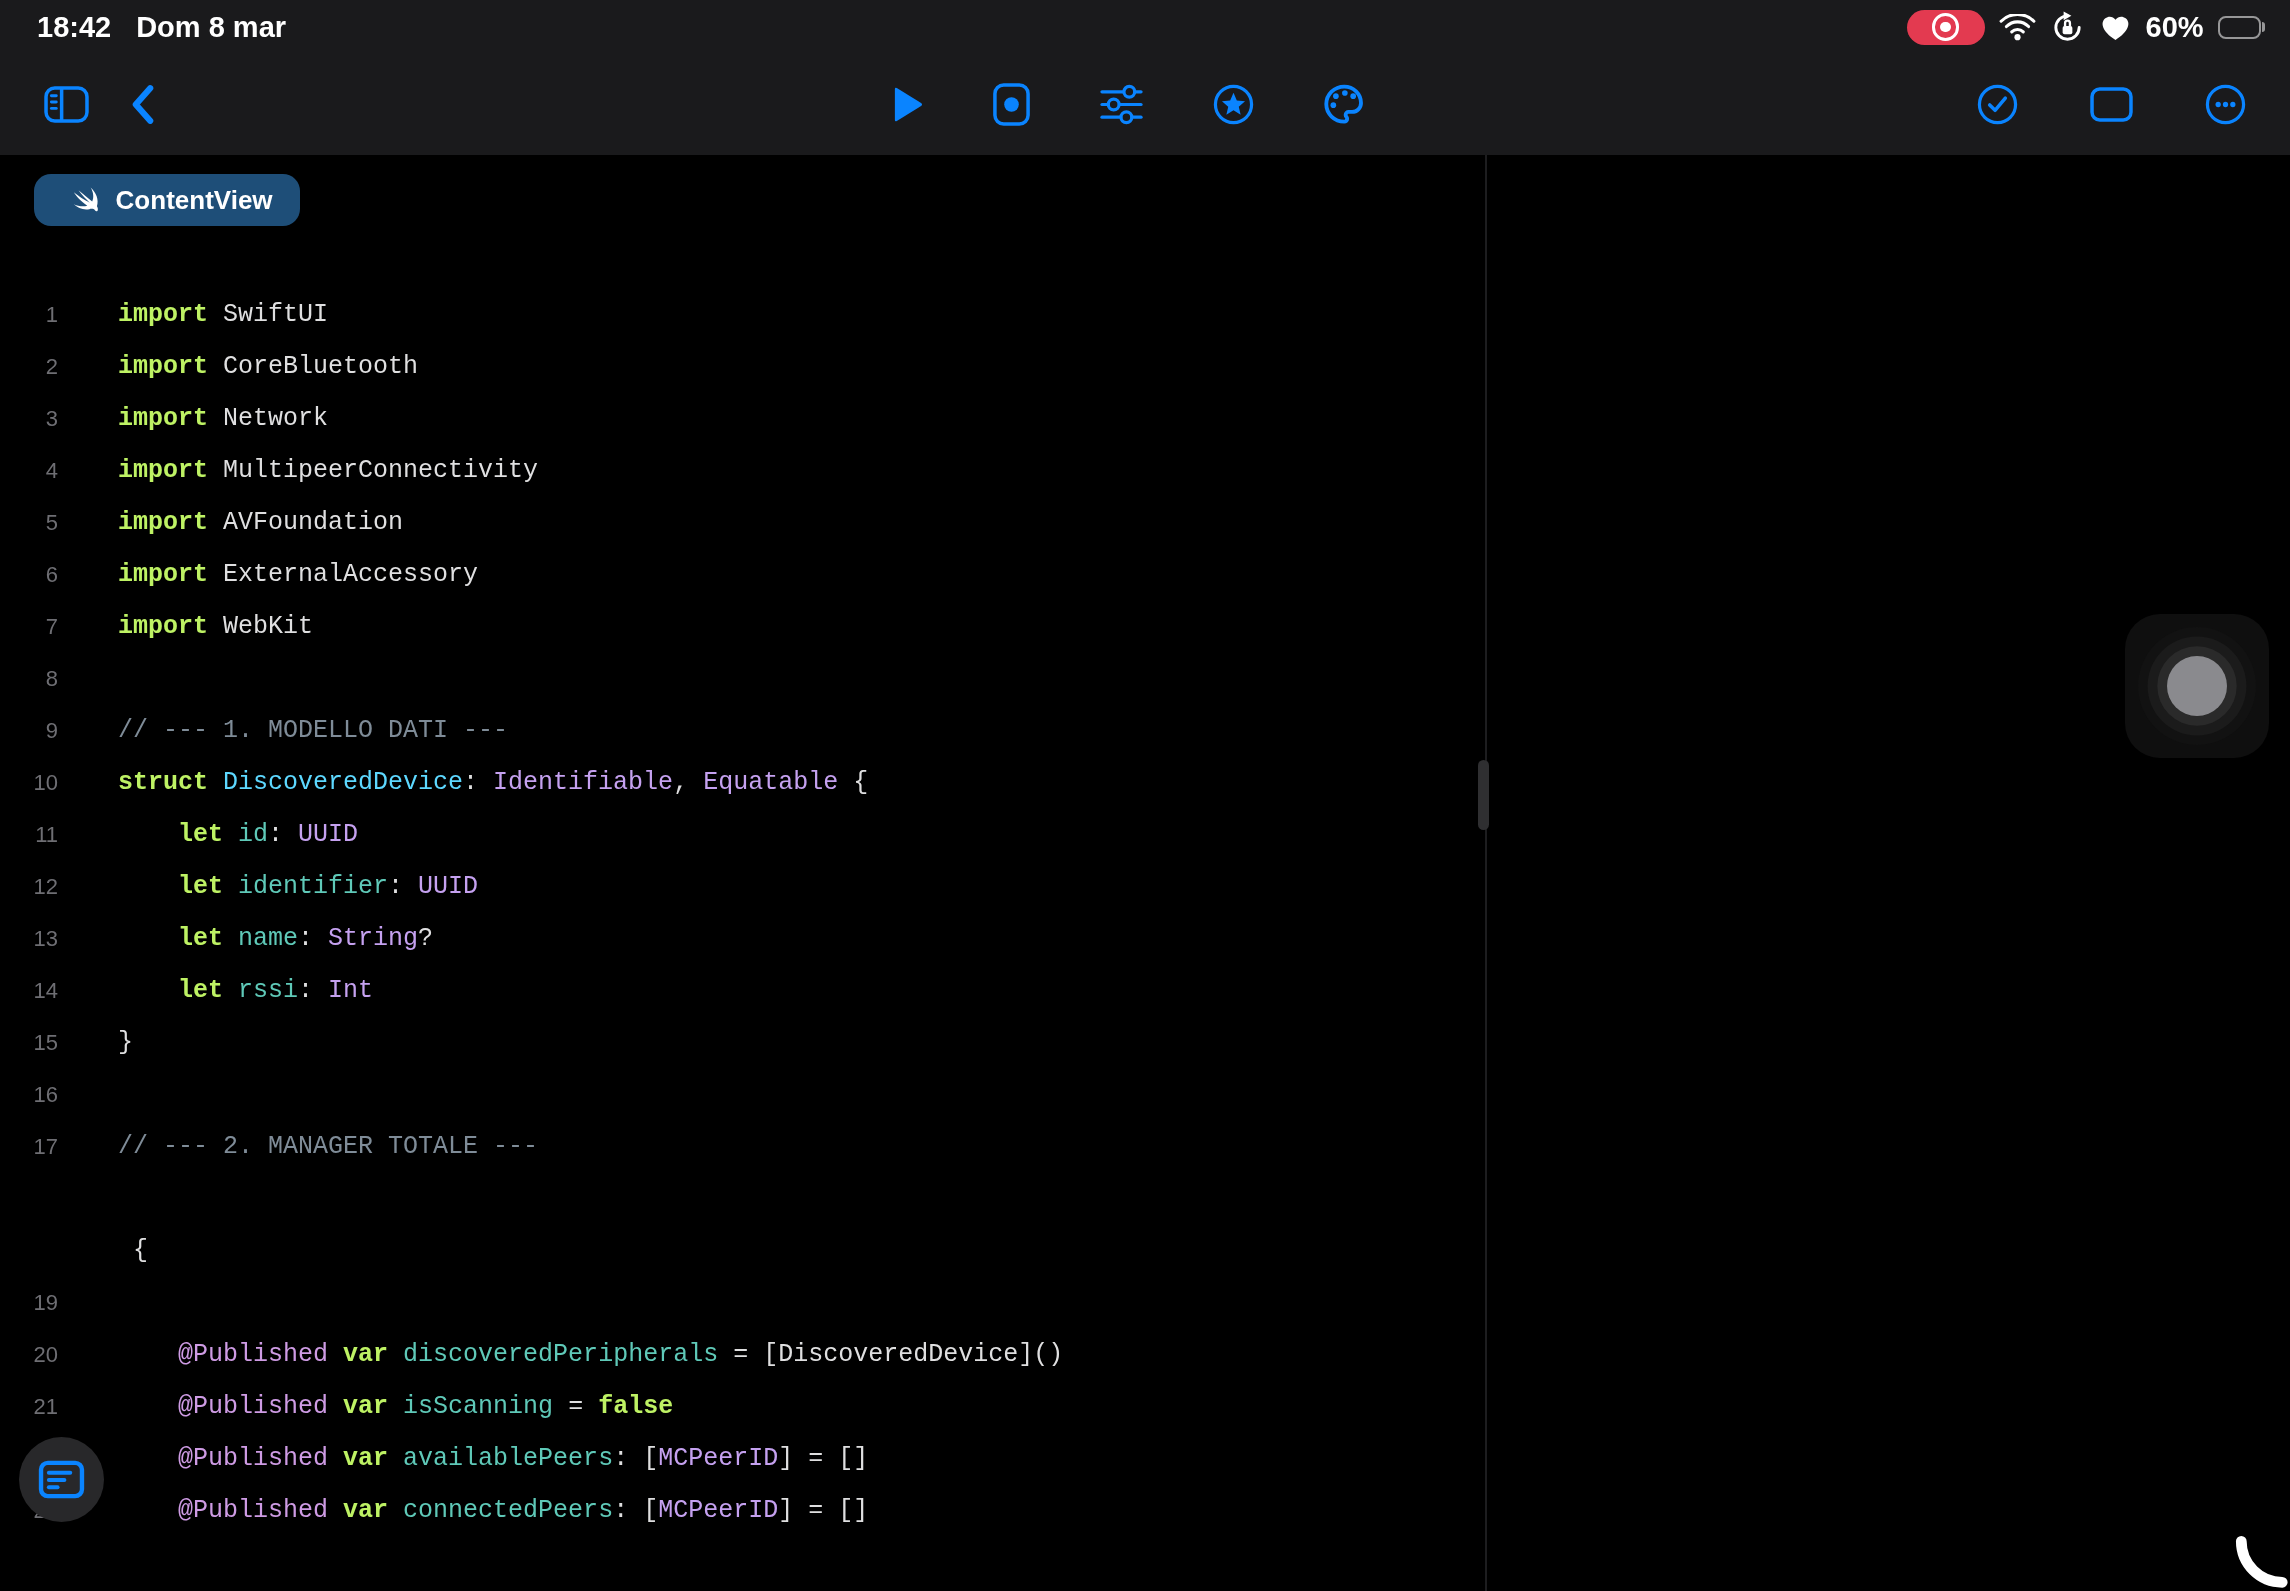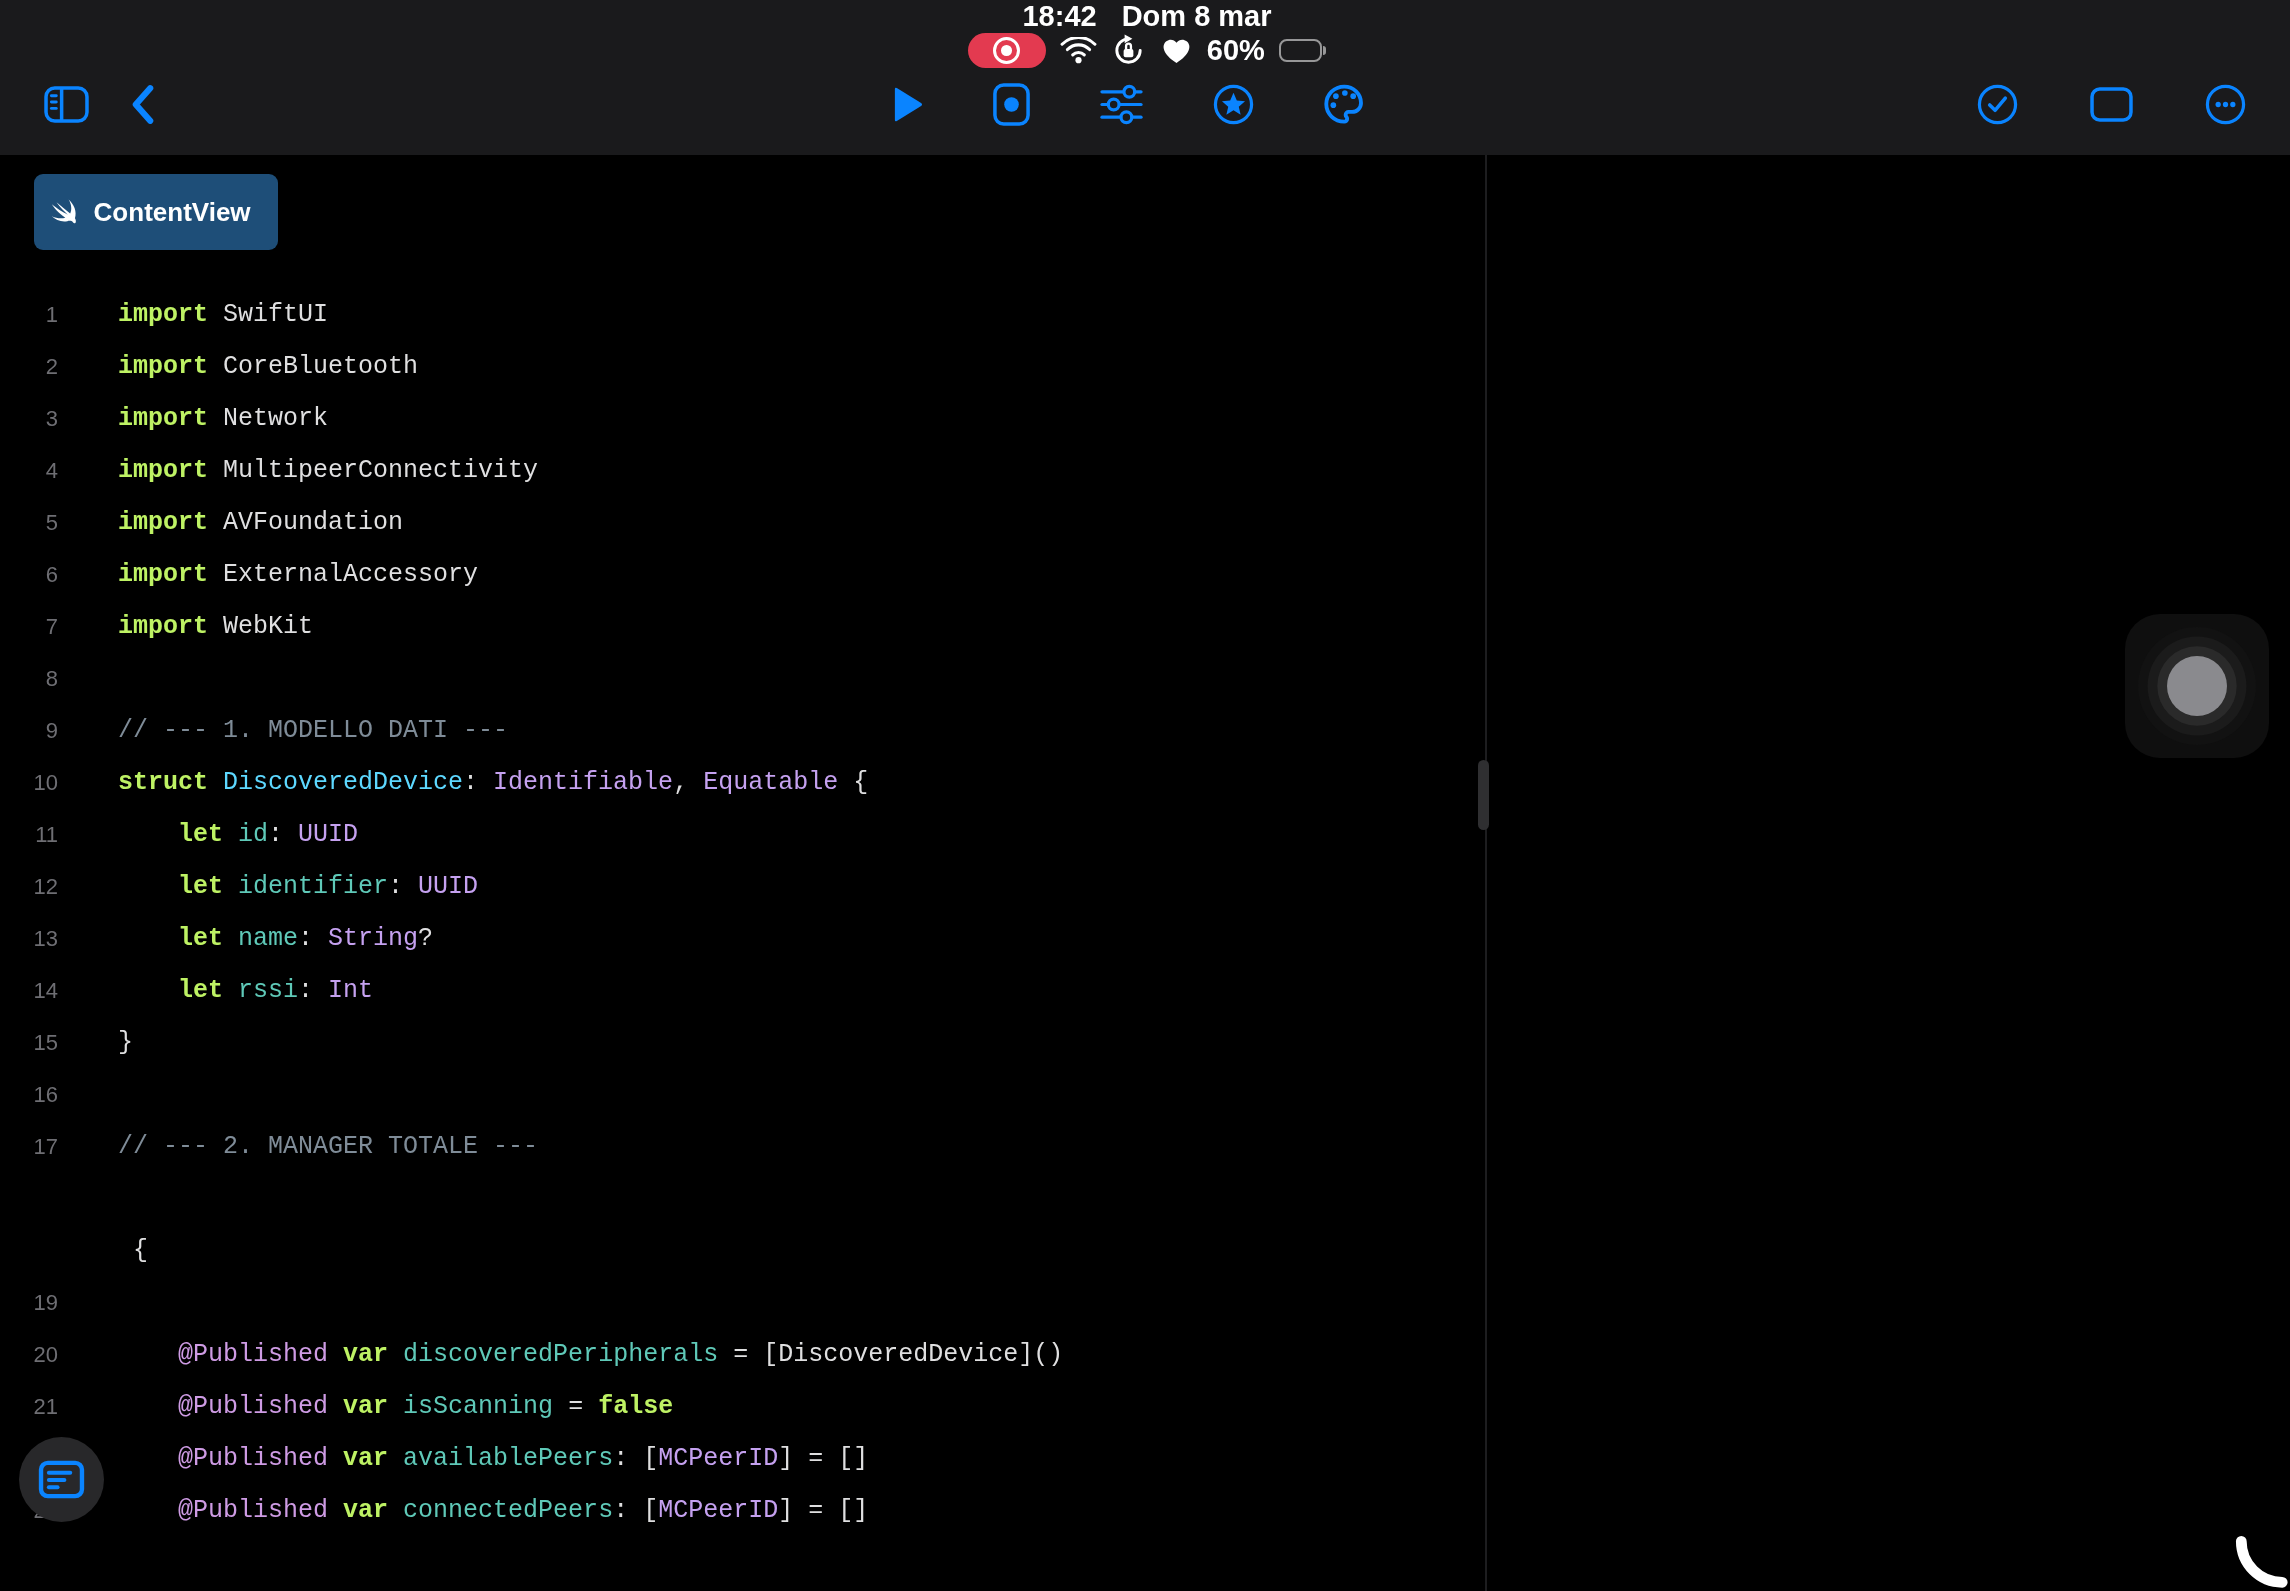--- a/index.html
+++ b/index.html
@@ -1,20 +1,20 @@
 <!DOCTYPE html>
 <html><head>
 <meta charset="utf-8">
 <style>
   html,body{margin:0;padding:0;background:#000;}
   .screen{position:relative;width:2290px;height:1591px;background:#000;overflow:hidden;
           font-family:"Liberation Sans","DejaVu Sans",sans-serif;-webkit-font-smoothing:antialiased;}
   
   .chrome{position:absolute;top:0;left:0;width:2290px;height:155px;background:#1a1a1c;}
-  .statusbar{position:absolute;top:0;left:0;right:0;height:54px;display:flex;align-items:center;justify-content:flex-start;padding:0 25px 0 29px;box-sizing:border-box;flex-direction:column;}
+  .statusbar{position:absolute;top:0;left:0;right:0;height:54px;display:flex;align-items:center;justify-content:space-between;padding:0 25px 0 37px;box-sizing:border-box;}
   .status-left{display:flex;align-items:baseline;gap:25px;color:#fff;font-weight:bold;font-size:29px;}
   .status-right{display:flex;align-items:center;gap:14px;color:#fff;}
   .record-pill{width:78px;height:35px;border-radius:17.5px;background:#e33a50;display:flex;align-items:center;justify-content:center;position:relative;}
   .record-ring{width:21.3px;height:21.3px;border:3.4px solid #fff;border-radius:50%;position:relative;}
   .record-dot{position:absolute;left:50%;top:50%;width:10.7px;height:10.7px;margin:-5.3px 0 0 -5.3px;background:#fff;border-radius:50%;}
   .batt-pct{font-weight:bold;font-size:29px;}
   .battery{display:flex;align-items:center;}
   .batt-body{width:43px;height:23px;border:2.4px solid rgba(255,255,255,0.55);border-radius:7.8px;padding:2.9px;box-sizing:border-box;}
   .batt-fill{width:55%;height:100%;background:#fff;border-radius:2.9px;}
   .batt-tip{width:2.9px;height:9.7px;background:rgba(255,255,255,0.55);border-radius:0 2.9px 2.9px 0;margin-left:1.5px;}
@@ -22,21 +22,21 @@
   .toolbar{position:absolute;top:54px;left:0;right:0;height:101px;}
   .tb-left{position:absolute;left:43px;top:0;height:101px;display:flex;align-items:center;gap:41px;}
   .tb-center{position:absolute;left:891px;top:0;height:101px;display:flex;align-items:center;gap:68px;}
   .tb-right{position:absolute;right:43px;top:0;height:101px;display:flex;align-items:center;gap:70px;}
   .tb-btn{display:flex;align-items:center;justify-content:center;cursor:pointer;background:none;border:none;padding:0;}
   .doc-title{color:#f5f5f7;font-weight:bold;font-size:32px;letter-spacing:0.2px;white-space:nowrap;}
   .title-wrap{display:flex;align-items:center;gap:21.3px;}
   .dd-circle{width:41px;height:41px;border-radius:50%;background:#2c2c2e;display:flex;align-items:center;justify-content:center;}
   
   .editor{position:absolute;top:155px;left:0;width:1485px;bottom:0;background:#000;}
-  .file-chip{position:absolute;left:34px;top:19.4px;height:76px;border-radius:9px;background:#1e4e78;display:flex;align-items:center;gap:13.6px;padding:0 27px 0 11px;}
+  .file-chip{position:absolute;left:34px;top:19.4px;height:52px;border-radius:17px;background:#1e4e78;display:flex;align-items:center;gap:13.6px;padding:0 27px 0 33px;}
   .file-chip span{color:#fff;font-weight:bold;font-size:26px;}
   #code{position:absolute;left:0;top:134px;width:1485px;}
   .code-row{display:flex;height:52px;white-space:pre;font-family:"Liberation Mono","DejaVu Sans Mono",monospace;font-size:25px;line-height:52px;}
   .lnum{flex:none;width:58px;text-align:right;font-family:"Liberation Sans","DejaVu Sans",sans-serif;font-size:22px;color:#6e6e73;}
   .ltext{margin-left:60px;color:#dfdfe0;}
   .tok-kw{color:#bef264;font-weight:bold;}
   .tok-ty{color:#5dd8ff;}
   .tok-tu{color:#c5a1f0;}
   .tok-at{color:#ce9be4;}
   .tok-pr{color:#5fc9b8;}

